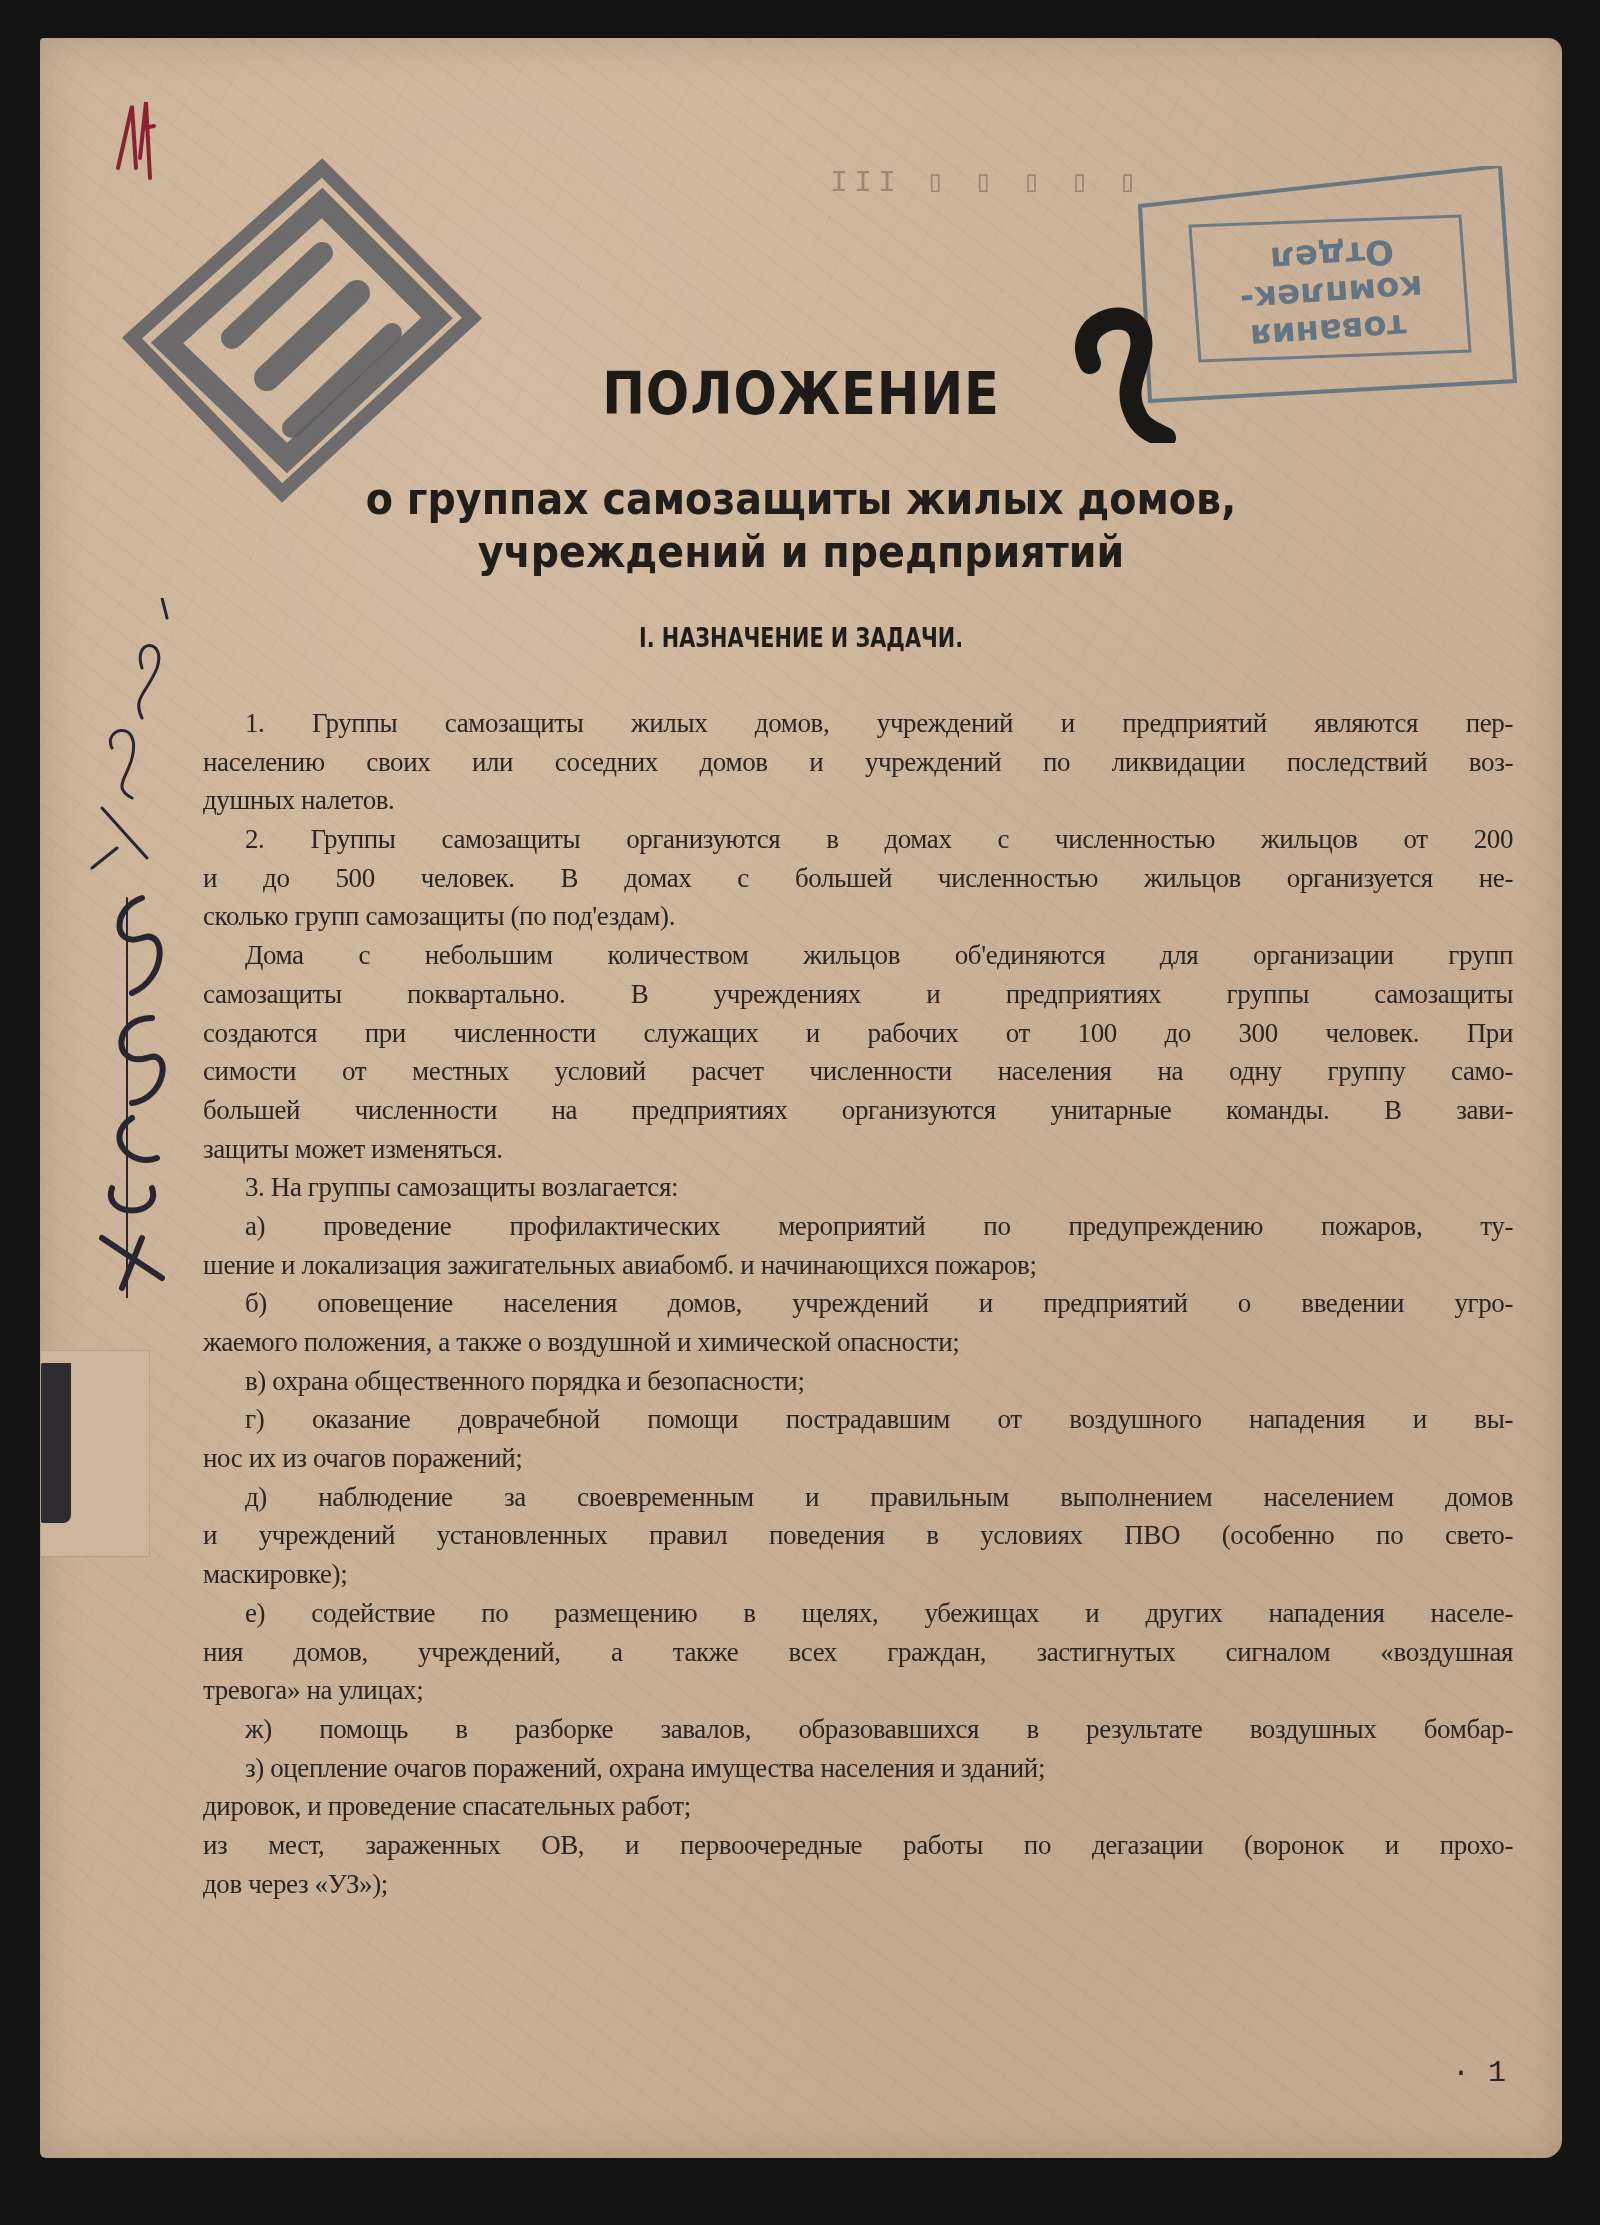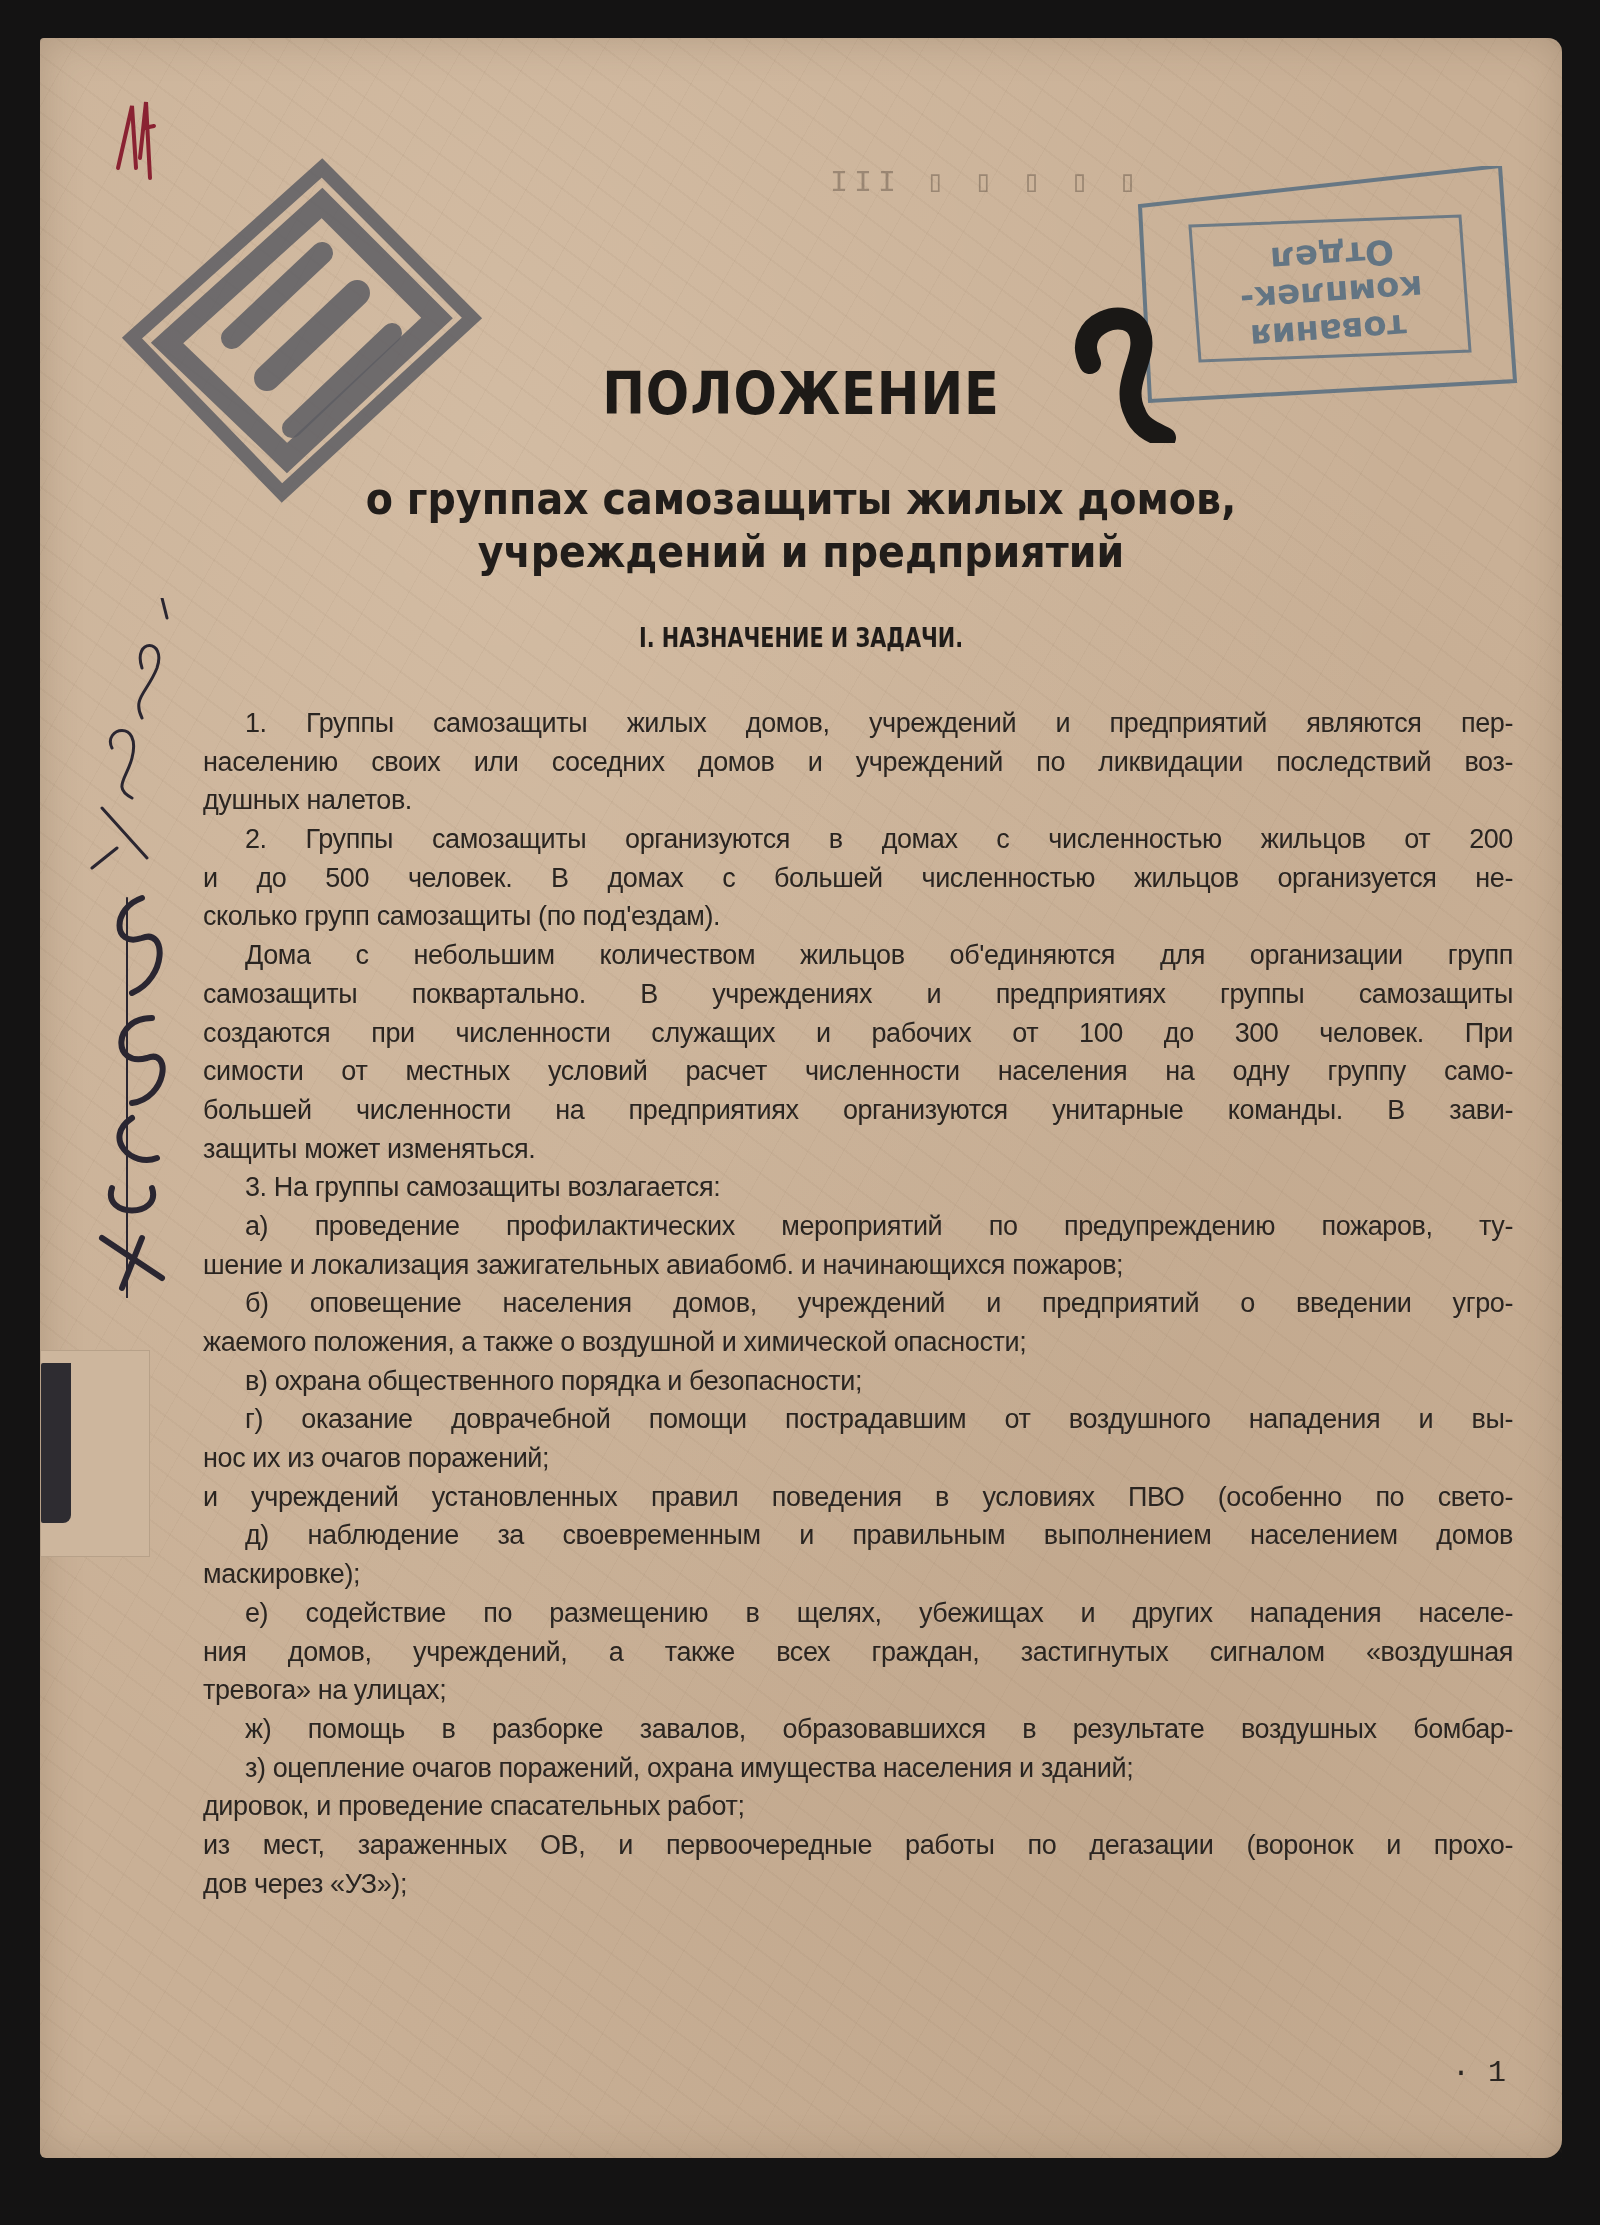--- a/index.html
+++ b/index.html
@@ -36,21 +36,21 @@
     font-family: "DejaVu Sans", sans-serif; font-weight: bold;
     font-size: 44px; color: #211d1a; transform: scaleX(0.9);
   }
   .section {
     left: 0; width: 1522px; top: 585px; text-align: center;
     font-family: "DejaVu Sans", sans-serif; font-weight: bold;
     font-size: 26px; color: #201c19; transform: scaleX(0.8);
   }
   .body {
     left: 163px; top: 666px; width: 1310px;
-    font-family: Liberation Sans, sans-serif;
+    font-family: Liberation Serif, serif;
     color: #2a2521;
   }
   .line {
     height: 38.7px; line-height: 38.7px; font-size: 27px;
     white-space: nowrap; text-align: justify; text-align-last: justify;
     letter-spacing: -0.4px; transform-origin: left center;
   }
   .line.indent { padding-left: 42px; }
   .line.last { text-align-last: left; }
   .page-num {
@@ -151,22 +151,22 @@
       <div class="line">большей численности на предприятиях организуются унитарные команды. В зави-</div>
       <div class="line last">защиты может изменяться.</div>
       <div class="line indent last">3. На группы самозащиты возлагается:</div>
       <div class="line indent">а) проведение профилактических мероприятий по предупреждению пожаров, ту-</div>
       <div class="line last">шение и локализация зажигательных авиабомб. и начинающихся пожаров;</div>
       <div class="line indent">б) оповещение населения домов, учреждений и предприятий о введении угро-</div>
       <div class="line last">жаемого положения, а также о воздушной и химической опасности;</div>
       <div class="line indent last">в) охрана общественного порядка и безопасности;</div>
       <div class="line indent">г) оказание доврачебной помощи пострадавшим от воздушного нападения и вы-</div>
       <div class="line last">нос их из очагов поражений;</div>
+      <div class="line indent">д) наблюдение за своевременным и правильным выполнением населением домов</div>
       <div class="line">и учреждений установленных правил поведения в условиях ПВО (особенно по свето-</div>
-      <div class="line indent">д) наблюдение за своевременным и правильным выполнением населением домов</div>
       <div class="line last">маскировке);</div>
       <div class="line indent">е) содействие по размещению в щелях, убежищах и других нападения населе-</div>
       <div class="line">ния домов, учреждений, а также всех граждан, застигнутых сигналом «воздушная</div>
       <div class="line last">тревога» на улицах;</div>
       <div class="line indent">ж) помощь в разборке завалов, образовавшихся в результате воздушных бомбар-</div>
       <div class="line indent last">з) оцепление очагов поражений, охрана имущества населения и зданий;</div>
       <div class="line last">дировок, и проведение спасательных работ;</div>
       <div class="line">из мест, зараженных ОВ, и первоочередные работы по дегазации (воронок и прохо-</div>
       <div class="line last">дов через «УЗ»);</div>
     </div>

